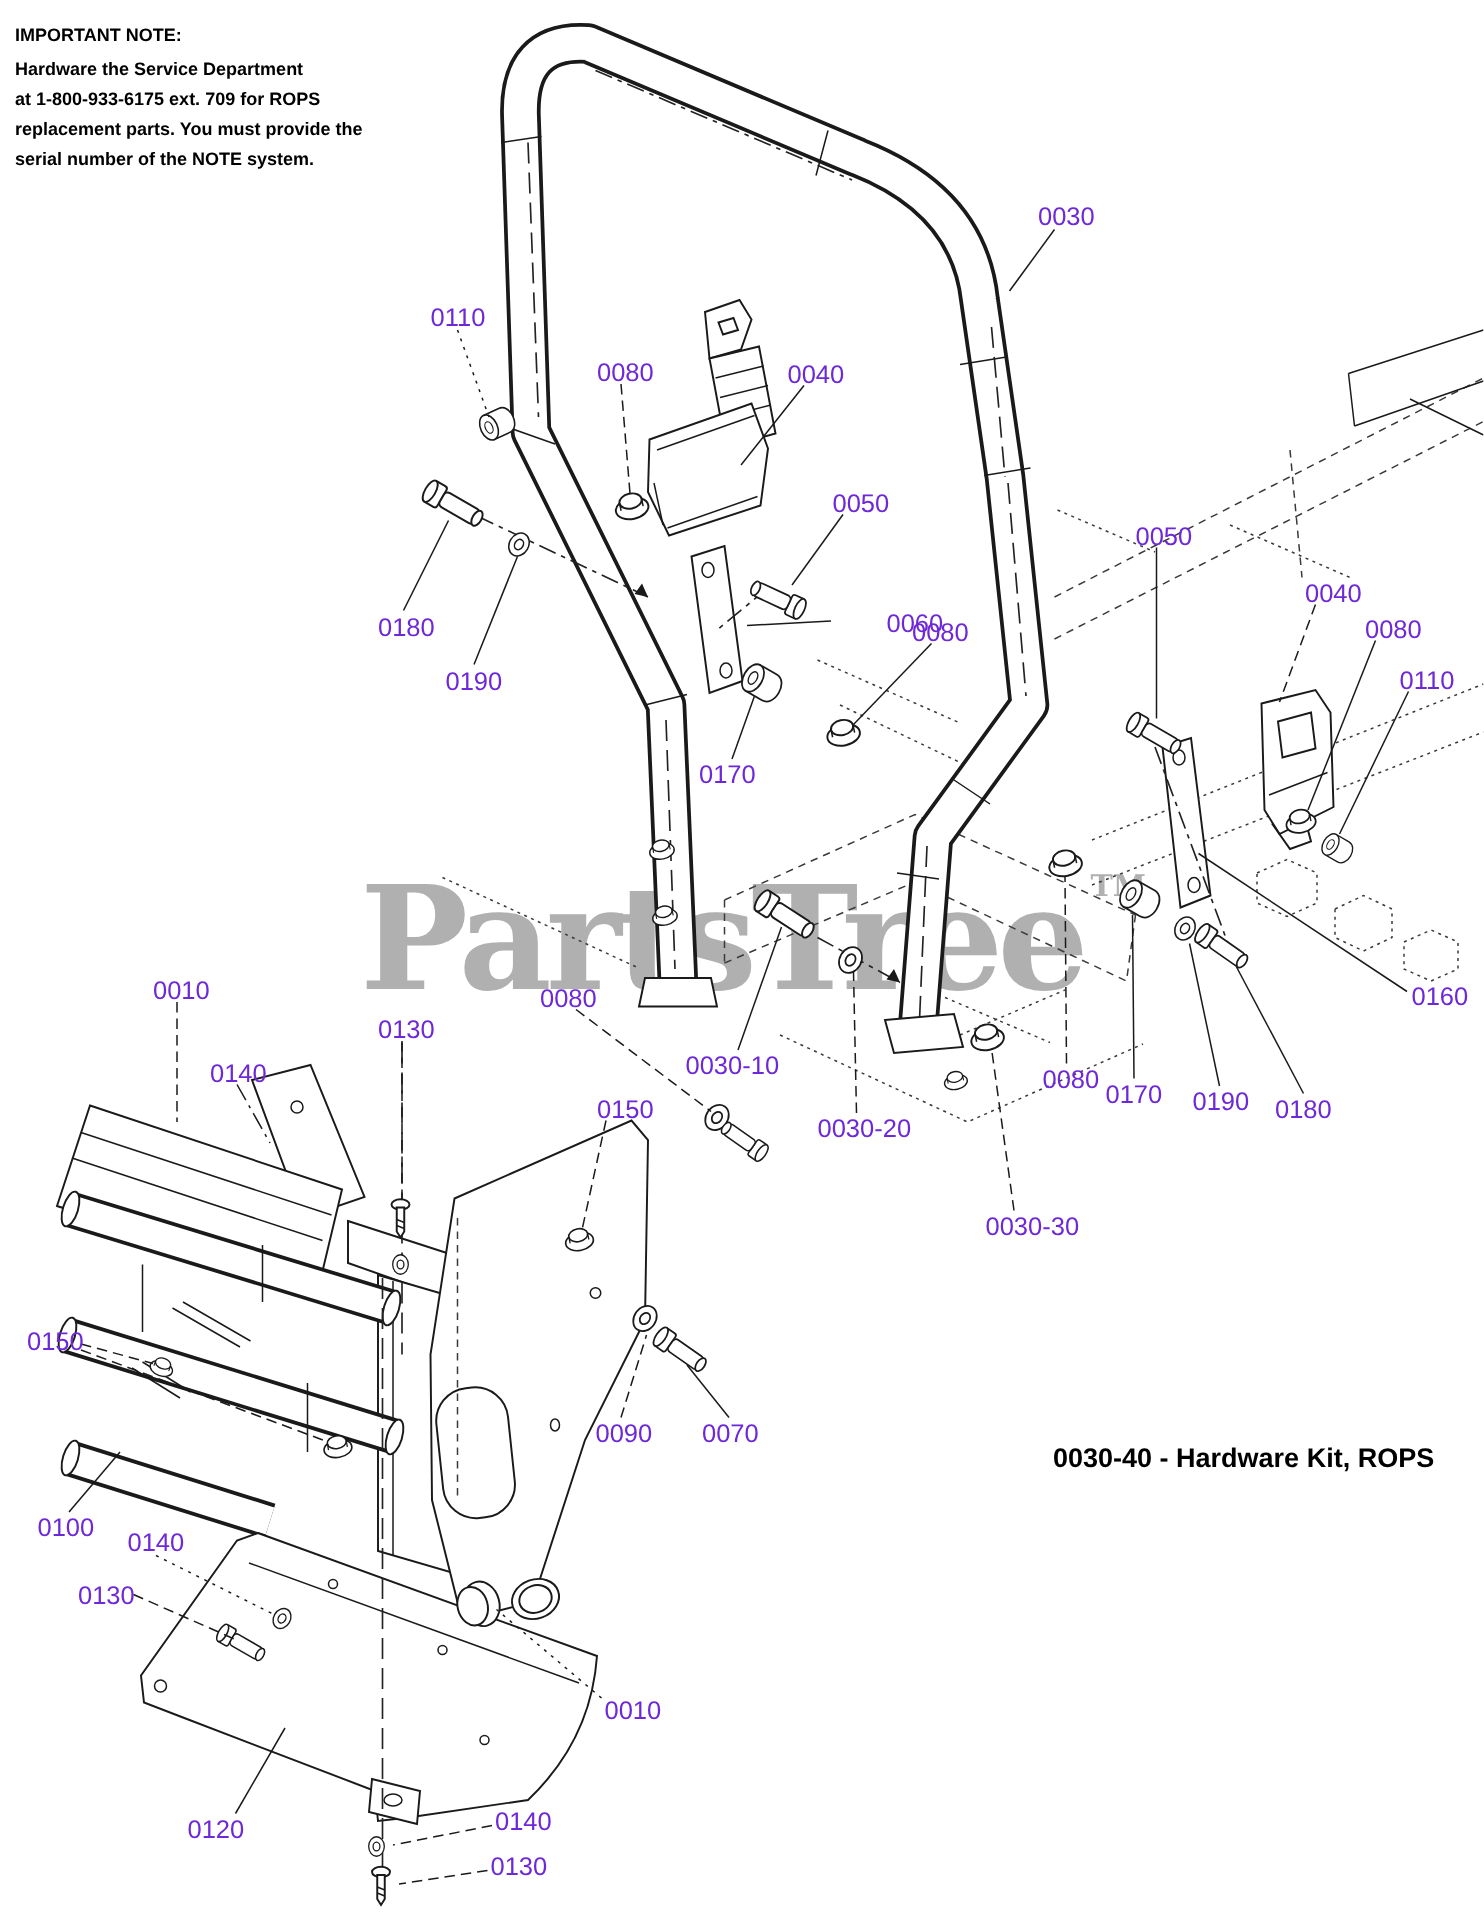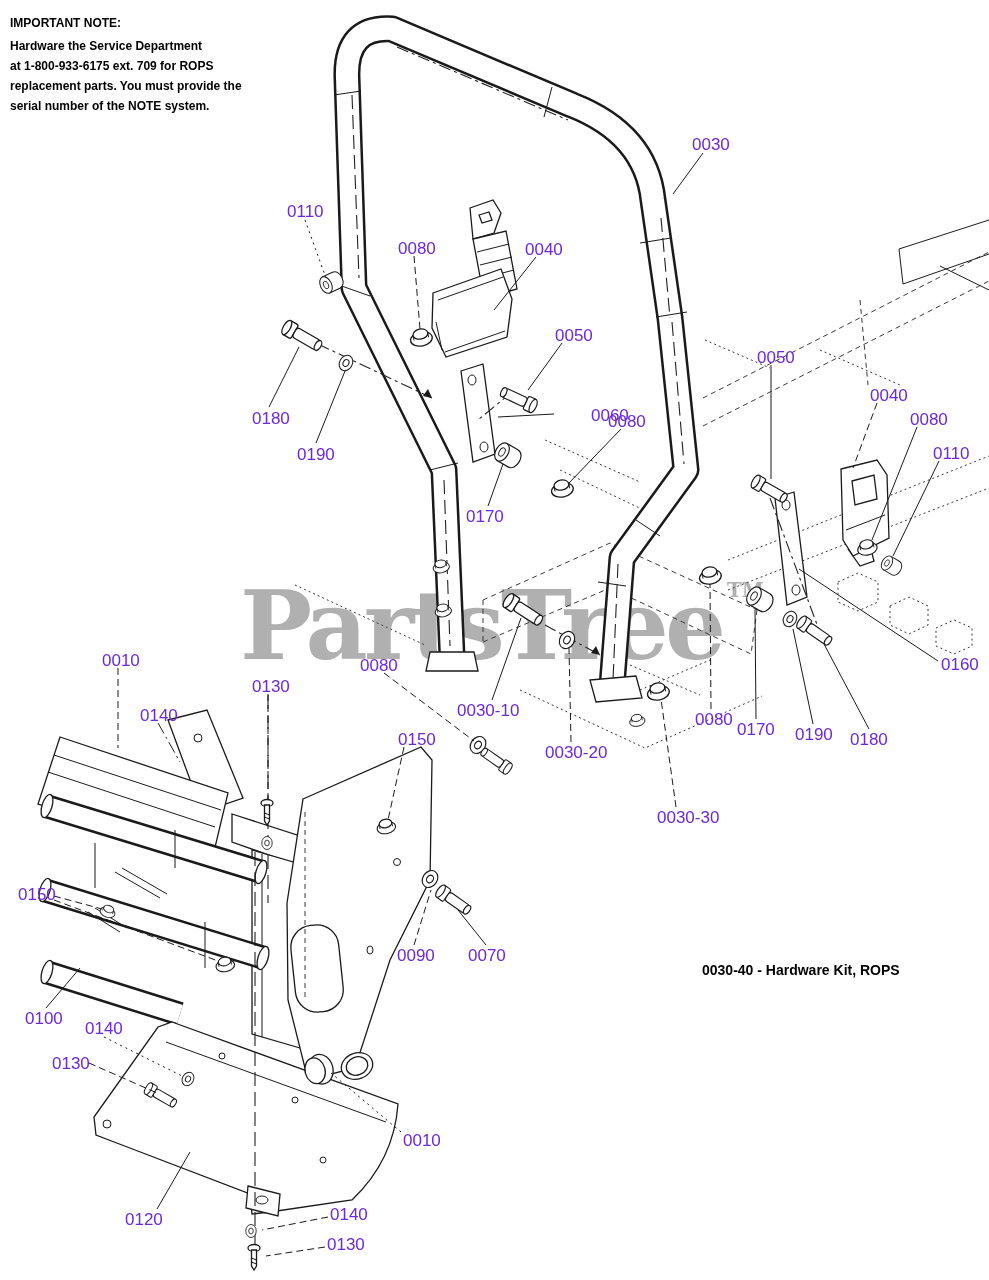--- a/index.html
+++ b/index.html
@@ -20,21 +20,21 @@
     position:absolute;font-weight:normal;font-size:17px;line-height:1;
     color:#6d28d9;white-space:nowrap;
   }
   #note{
     position:absolute;left:10px;top:13px;z-index:3;
     font-weight:bold;font-size:12px;line-height:20px;color:#000;width:340px;
   }
   #note .t{margin-bottom:3px;}
   #kit-note{
     position:absolute;left:702px;top:962px;z-index:3;
-    font-weight:bold;font-size:14px;color:#000;white-space:nowrap;
+    font-weight:bold;font-size:18px;color:#000;white-space:nowrap;
   }
   
   .pt{fill:#fff;stroke:#1a1a1a;stroke-width:1.3;}
   .ln{fill:none;stroke:#1a1a1a;stroke-width:1.3;}
   .thin{stroke-width:1;}
   .ph{fill:none;stroke:#3a3a3a;stroke-width:1;stroke-dasharray:5 4;}
   .phd{fill:none;stroke:#3a3a3a;stroke-width:1;stroke-dasharray:2 3;}
   .hid{fill:none;stroke:#222;stroke-width:1.1;stroke-dasharray:14 6;}
   .axis{stroke-dasharray:12 4 3 4;}
   .tube-o{fill:none;stroke:#1a1a1a;stroke-width:27;stroke-linejoin:round;}

